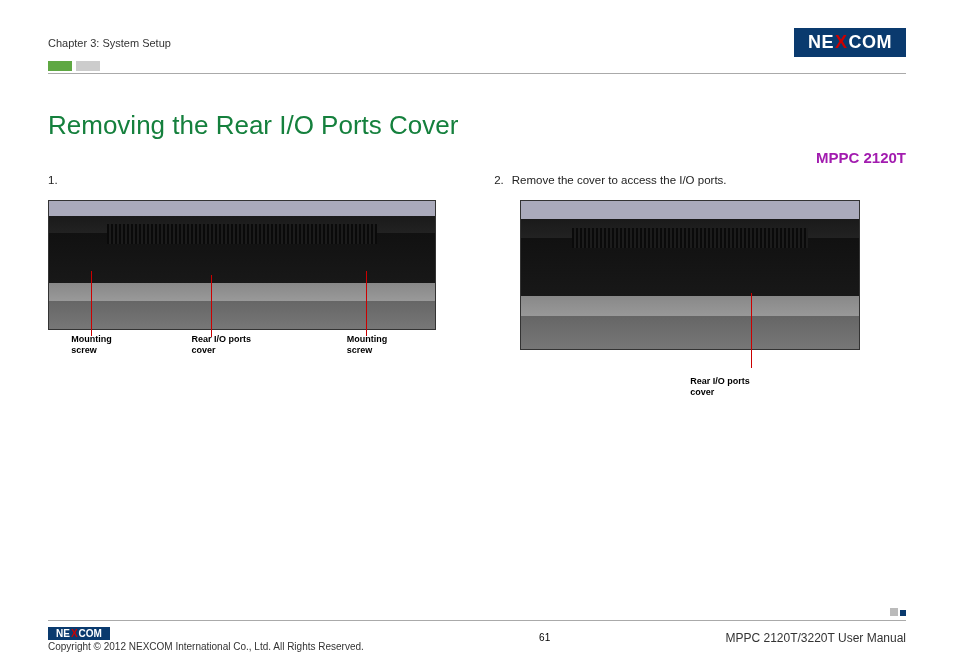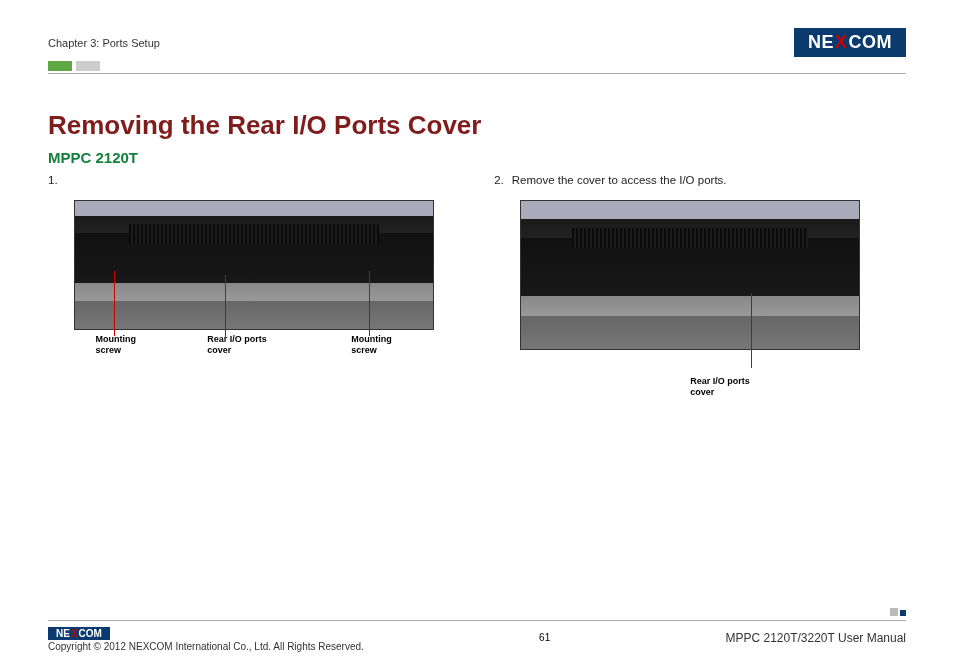--- a/index.html
+++ b/index.html
@@ -63,29 +63,30 @@
     .header-rule {
       border: none;
       border-top: 1px solid #aaa;
       margin-top: 2px;
     }
     .content {
       margin-top: 36px;
     }
     .main-title {
       font-size: 26px;
-      font-weight: bold;
-      color: #7f1d1d;
+      font-weight: normal;
+      color: #15803d;
       margin-bottom: 8px;
     }
     .sub-title {
       font-size: 15px;
       font-weight: bold;
-      color: #15803d;
+      color: #a21caf;
       margin-bottom: 8px;
+      text-align: right;
     }
     .steps-row {
       display: flex;
       justify-content: space-between;
       margin-top: 6px;
     }
     .step-col {
       width: 48%;
     }
     .step-text {
@@ -196,21 +197,21 @@
       width: 6px;
       height: 6px;
       background: #0a3a6e;
       margin-left: 2px;
     }
   </style>
 </head>
 <body>
 
 <div class="header">
-  <div class="chapter-title">Chapter 3: Ports Setup</div>
+  <div class="chapter-title">Chapter 3: System Setup</div>
   <div class="logo">
     <div class="logo-box">
       <span>NE</span>
         <i class="logo-x">X</i>
         <span>COM</span>
     </div>
   </div>
 </div>
 <div class="header-marks">
   <div class="green-block"></div>
@@ -221,21 +222,21 @@
 <div class="content">
   <h1 class="main-title">Removing the Rear I/O Ports Cover</h1>
   <h2 class="sub-title">MPPC 2120T</h2>
 
   <div class="steps-row">
 
     <div class="step-col">
       <div class="step-text">
         <span class="step-num">1.</span>
       </div>
-      <div class="figure-wrap" style="margin-left:26px;width:360px;">
+      <div class="figure-wrap" style="width:388px;">
         <div class="figure-img">
           <div class="pointer-line" style="left:11%;top:55%;height:65px;"></div>
           <div class="pointer-line" style="left:42%;top:58%;height:62px;"></div>
           <div class="pointer-line" style="left:82%;top:55%;height:65px;"></div>
         </div>
         <div class="label-row" style="height:30px;">
           <div class="img-label" style="left:6%;white-space:pre;">Mounting
 screw</div>
           <div class="img-label" style="left:37%;white-space:pre;">Rear I/O ports
 cover</div>

